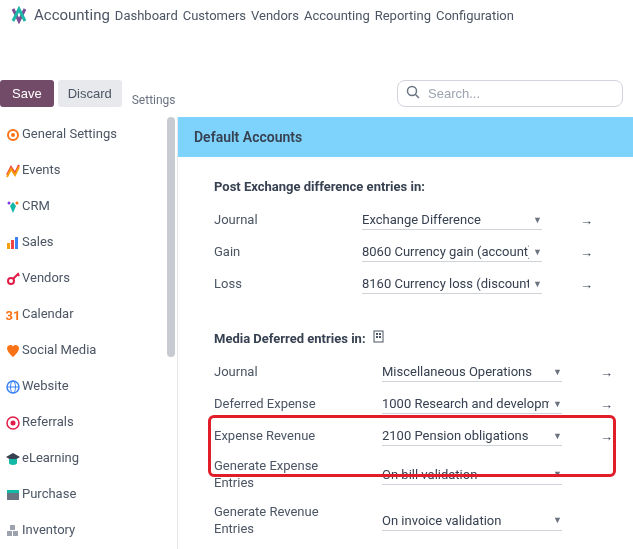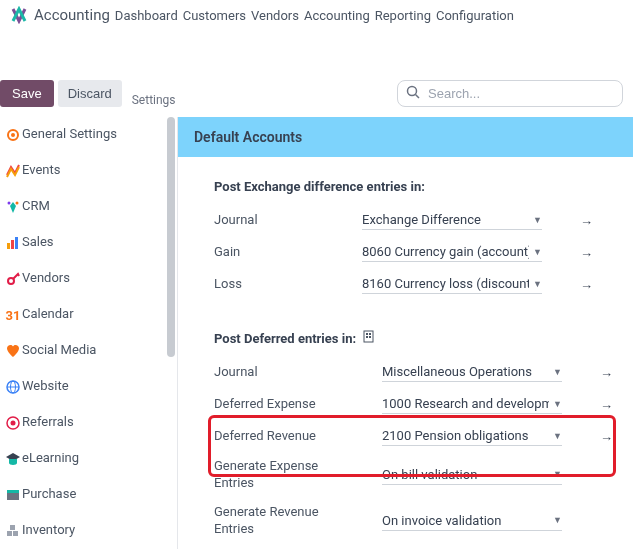--- a/index.html
+++ b/index.html
@@ -380,21 +380,21 @@
       <div class="form-field">
         <span class="val">8160 Currency loss (discount)</span>
           <span class="caret-down">▼</span>
       </div>
       <span class="arrow-right">→</span>
     </div>
 
     <div style="height:26px"></div>
 
     <div class="subheader">
-      <span>Post Deferred entries in:</span>
+      <span>Media Deferred entries in:</span>
       <span class="building-icon">
         <svg width="13" height="13" viewBox="0 0 13 13">
             <rect x="2" y="1" width="9" height="11" fill="none" stroke="#4b5563" stroke-width="1"></rect>
             <rect x="4" y="3" width="2" height="2" fill="#4b5563"></rect>
             <rect x="7" y="3" width="2" height="2" fill="#4b5563"></rect>
             <rect x="4" y="6" width="2" height="2" fill="#4b5563"></rect>
             <rect x="7" y="6" width="2" height="2" fill="#4b5563"></rect>
           </svg>
       </span>
     </div>
@@ -408,21 +408,21 @@
     </div>
     <div class="form-row">
       <div class="form-label wrap">Deferred Expense</div>
       <div class="form-field">
         <span class="val">1000 Research and development</span>
           <span class="caret-down">▼</span>
       </div>
       <span class="arrow-right">→</span>
     </div>
     <div class="form-row">
-      <div class="form-label wrap">Deferred Revenue</div>
+      <div class="form-label wrap">Expense Revenue</div>
       <div class="form-field">
         <span class="val">2100 Pension obligations</span>
           <span class="caret-down">▼</span>
       </div>
       <span class="arrow-right">→</span>
     </div>
     <div class="form-row">
       <div class="form-label wrap">Generate Expense Entries</div>
       <div class="form-field">
         <span class="val">On bill validation</span>

